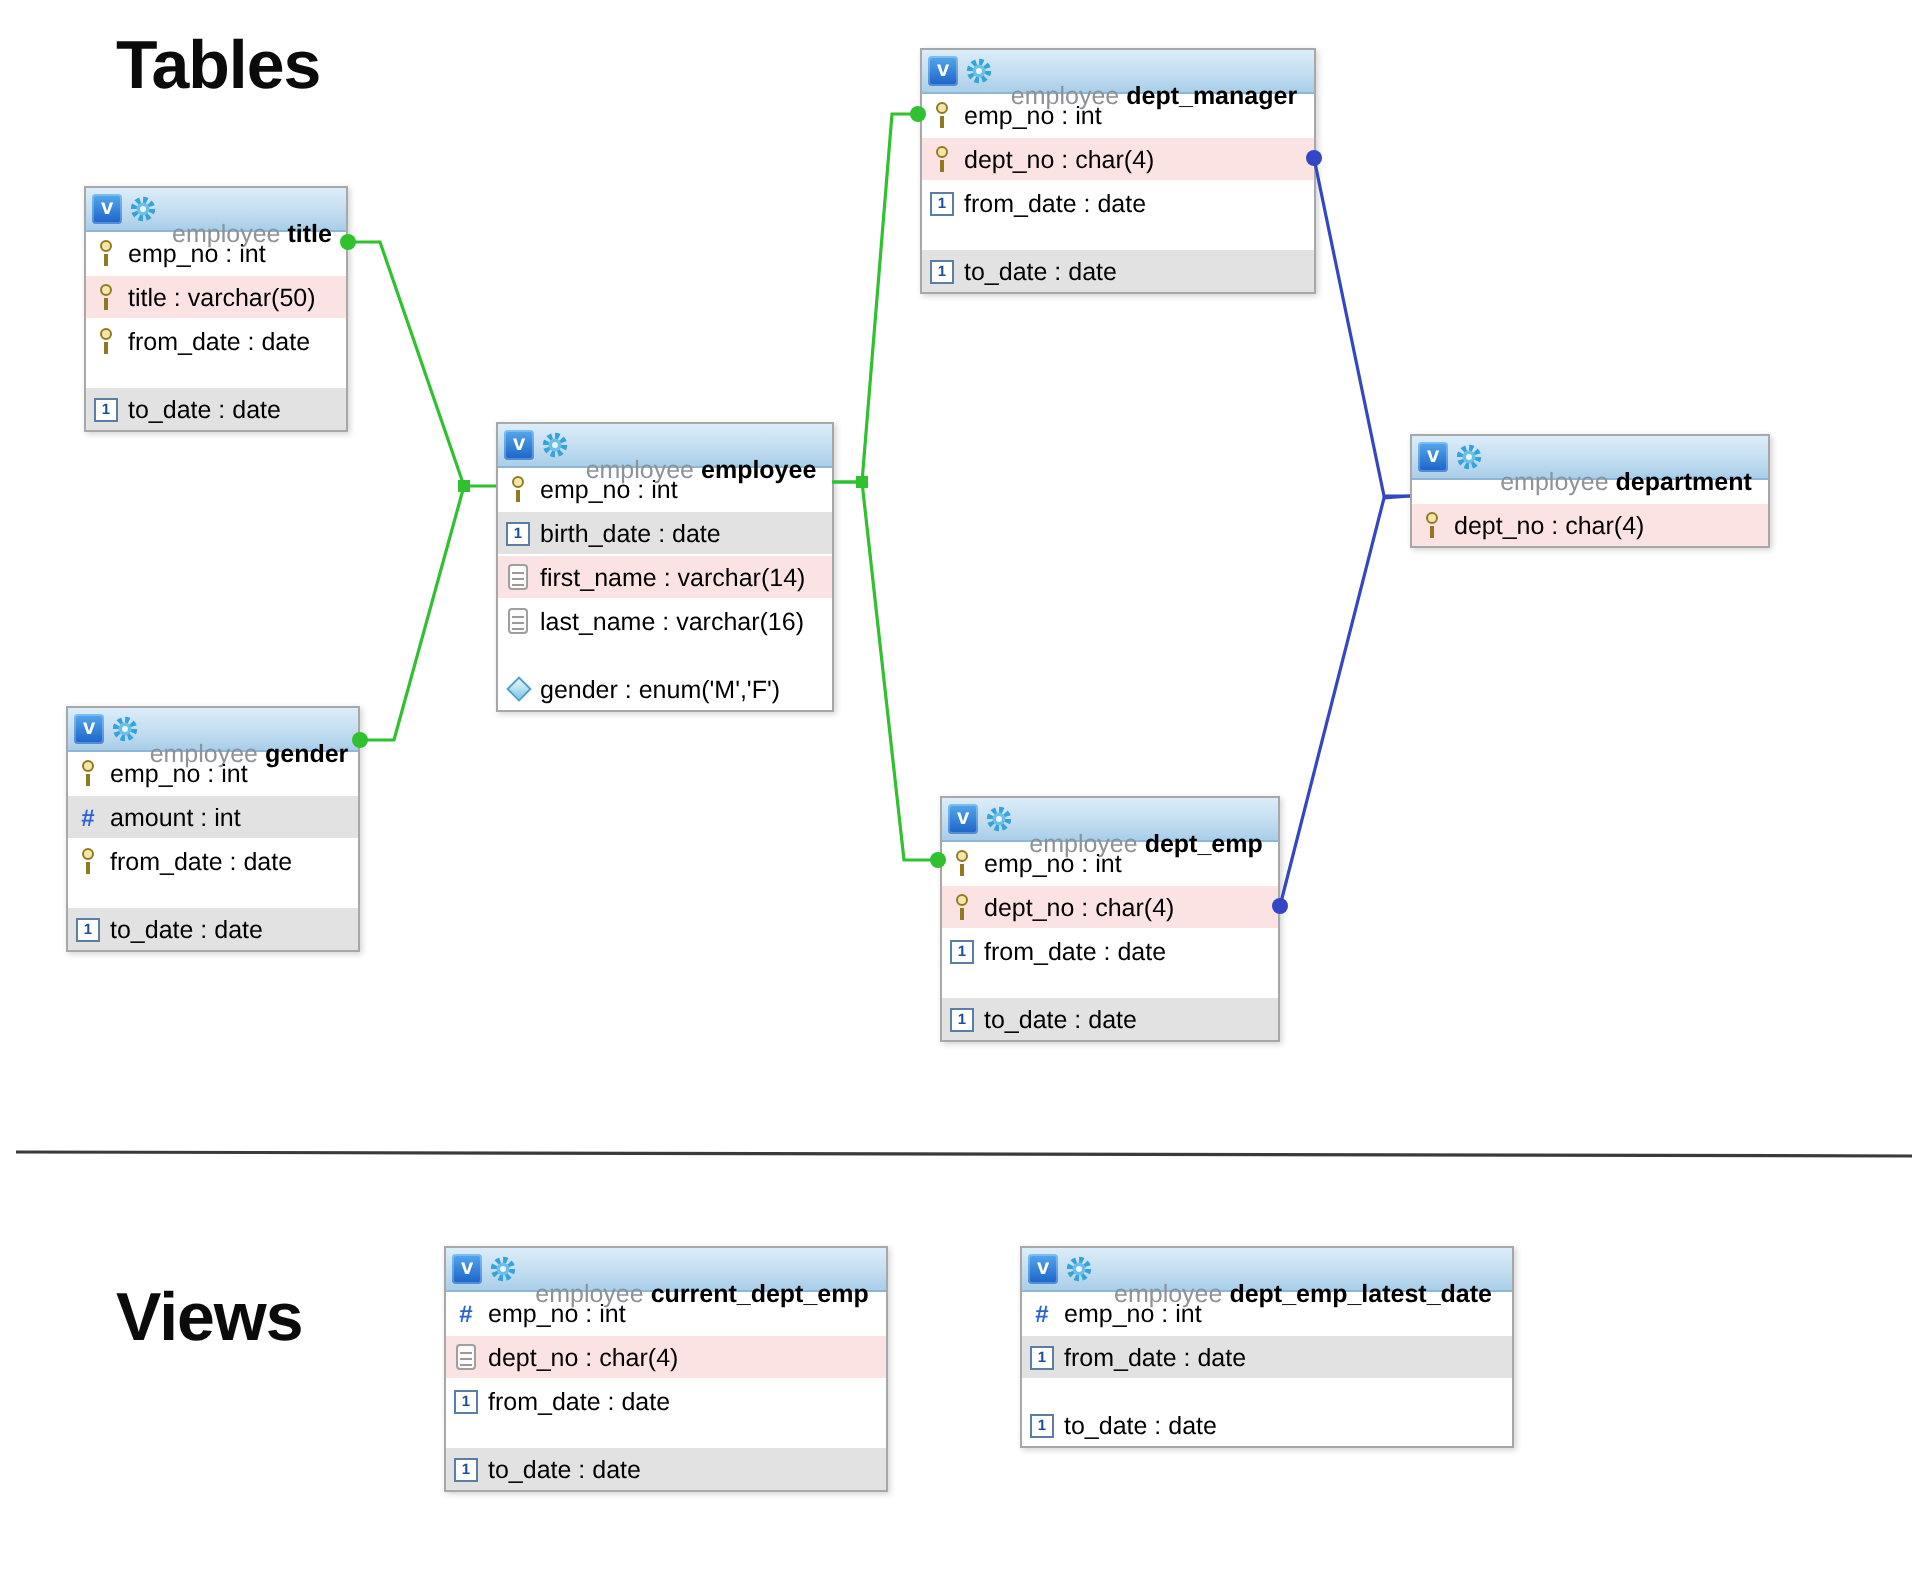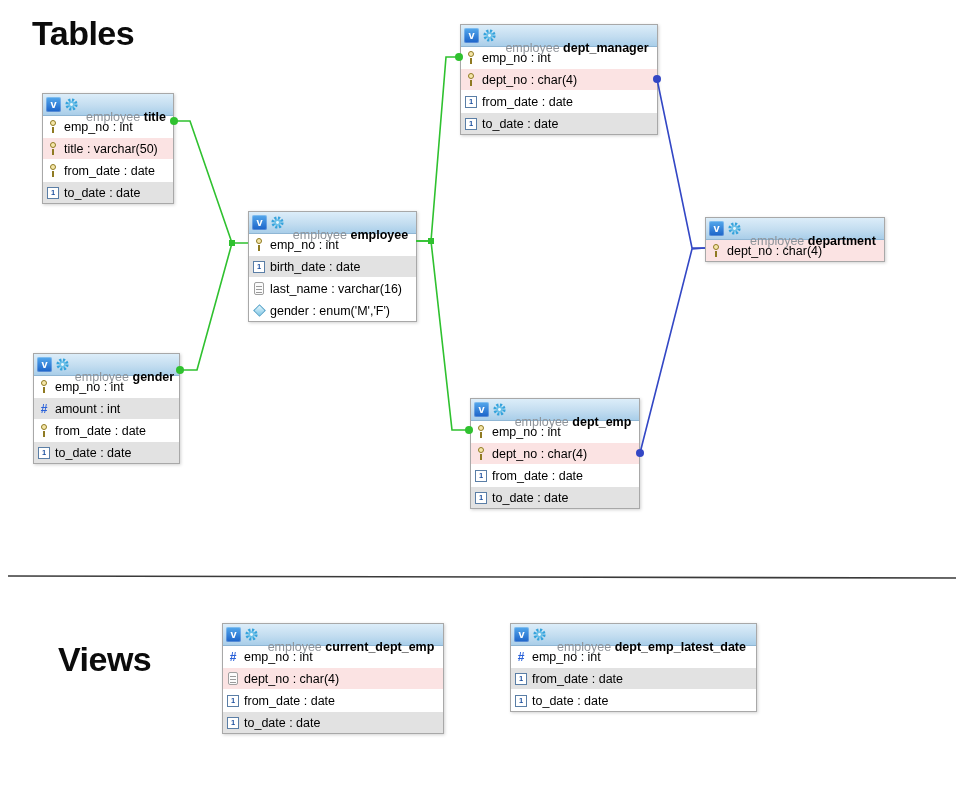--- a/index.html
+++ b/index.html
@@ -17,21 +17,21 @@
         background:linear-gradient(to bottom,#55a9ec,#1b62c8);
         color:#fff; font-weight:bold; font-size:11px; line-height:15px; text-align:center;
         box-shadow:inset 0 0 0 1px rgba(255,255,255,0.25); }
   .gear { flex:0 0 13px; height:13px; display:inline-block; }
   .htext { flex:1; text-align:center; white-space:nowrap; overflow:hidden;margin-top:24px; }
   .schema { color:#8d9298; }
   .tname { color:#000; font-weight:bold; }
 
   .crow { height:21px; display:flex; align-items:center; gap:5px; padding:0 4px 0 4px;
           border-bottom:1px solid #fff; color:#000000; white-space:nowrap; }
-  .crow:last-child { border-bottom:none; }
+  .crow:last-child { border-bottom:none;margin-top:12px; }
   .bg-g { background:#e2e2e2; }
   .bg-p { background:#fbe3e3; }
 
   .ic { flex:0 0 12px; display:inline-flex; justify-content:center; align-items:center; }
 
   .ic-key { position:relative; width:9px; height:14px; }
   .ic-key::before { content:""; position:absolute; top:0px; left:1.5px; width:4px; height:4px;
                     border:1.7px solid #8f7a22; border-radius:50%; background:#f5e6a8; }
   .ic-key::after { content:""; position:absolute; top:7px; left:3.6px; width:2.4px; height:6px;
                    background:#8f7a22; box-shadow:2px 2px 0 -1px #8f7a22; }
@@ -50,21 +50,21 @@
   .ic-enum { width:7px; height:7px; transform:rotate(45deg);
              background:linear-gradient(135deg,#e8f7fd,#7ec7e6); border:1px solid #4e9fc7; }
 
   #wires { position:absolute; left:0; top:0; z-index:20; pointer-events:none; }
 </style>
 </head>
 <body>
 
 <div id="canvas">
 
-  <div class="big-heading" style="left:32px;top:14px;">Tables</div>
+  <div class="big-heading" style="left:58px;top:14px;">Tables</div>
   <div class="big-heading" style="left:58px;top:640px;">Views</div>
 
   <svg id="wires" width="965" height="791">
     <line x1="8" y1="576" x2="956" y2="578" stroke="#3a3a3a" stroke-width="1.6"></line>
 
     <polyline points="174,121 190,121 232,243 248,243" fill="none" stroke="#2fc12f" stroke-width="1.6"></polyline>
     <polyline points="180,370 197,370 232,243" fill="none" stroke="#2fc12f" stroke-width="1.6"></polyline>
     <polyline points="416,241 431,241 446,57 459,57" fill="none" stroke="#2fc12f" stroke-width="1.6"></polyline>
     <polyline points="416,241 431,241 452,430 468,430" fill="none" stroke="#2fc12f" stroke-width="1.6"></polyline>
     <circle cx="174" cy="121" r="4" fill="#2fc12f"></circle>
@@ -167,24 +167,30 @@
           <span class="ic-key"></span>
         </span>
         <span>emp_no : int</span>
       </div>
     <div class="crow bg-g">
         <span class="ic">
           <span class="ic-date"></span>
         </span>
         <span>birth_date : date</span>
       </div>
-    <div class="crow">
+    <div class="crow bg-p">
         <span class="ic">
           <span class="ic-text"></span>
         </span>
+        <span>first_name : varchar(14)</span>
+      </div>
+    <div class="crow">
+        <span class="ic">
+          <span class="ic-text"></span>
+        </span>
         <span>last_name : varchar(16)</span>
       </div>
     <div class="crow">
         <span class="ic">
           <span class="ic-enum"></span>
         </span>
         <span>gender : enum('M','F')</span>
       </div>
   </div>
 

